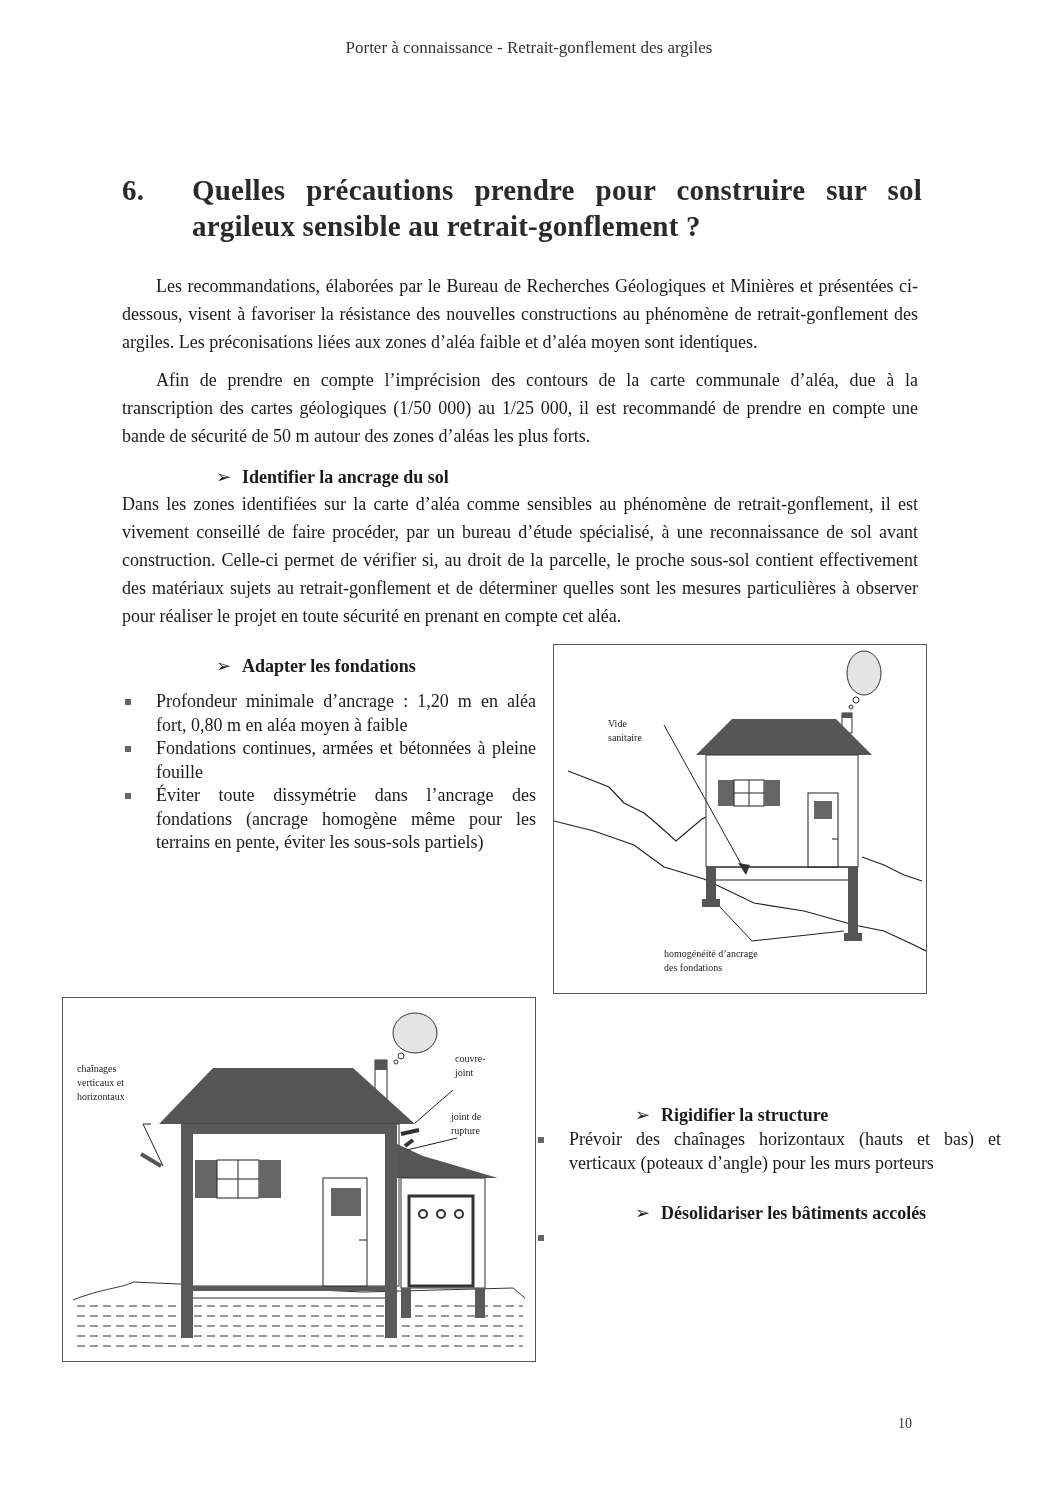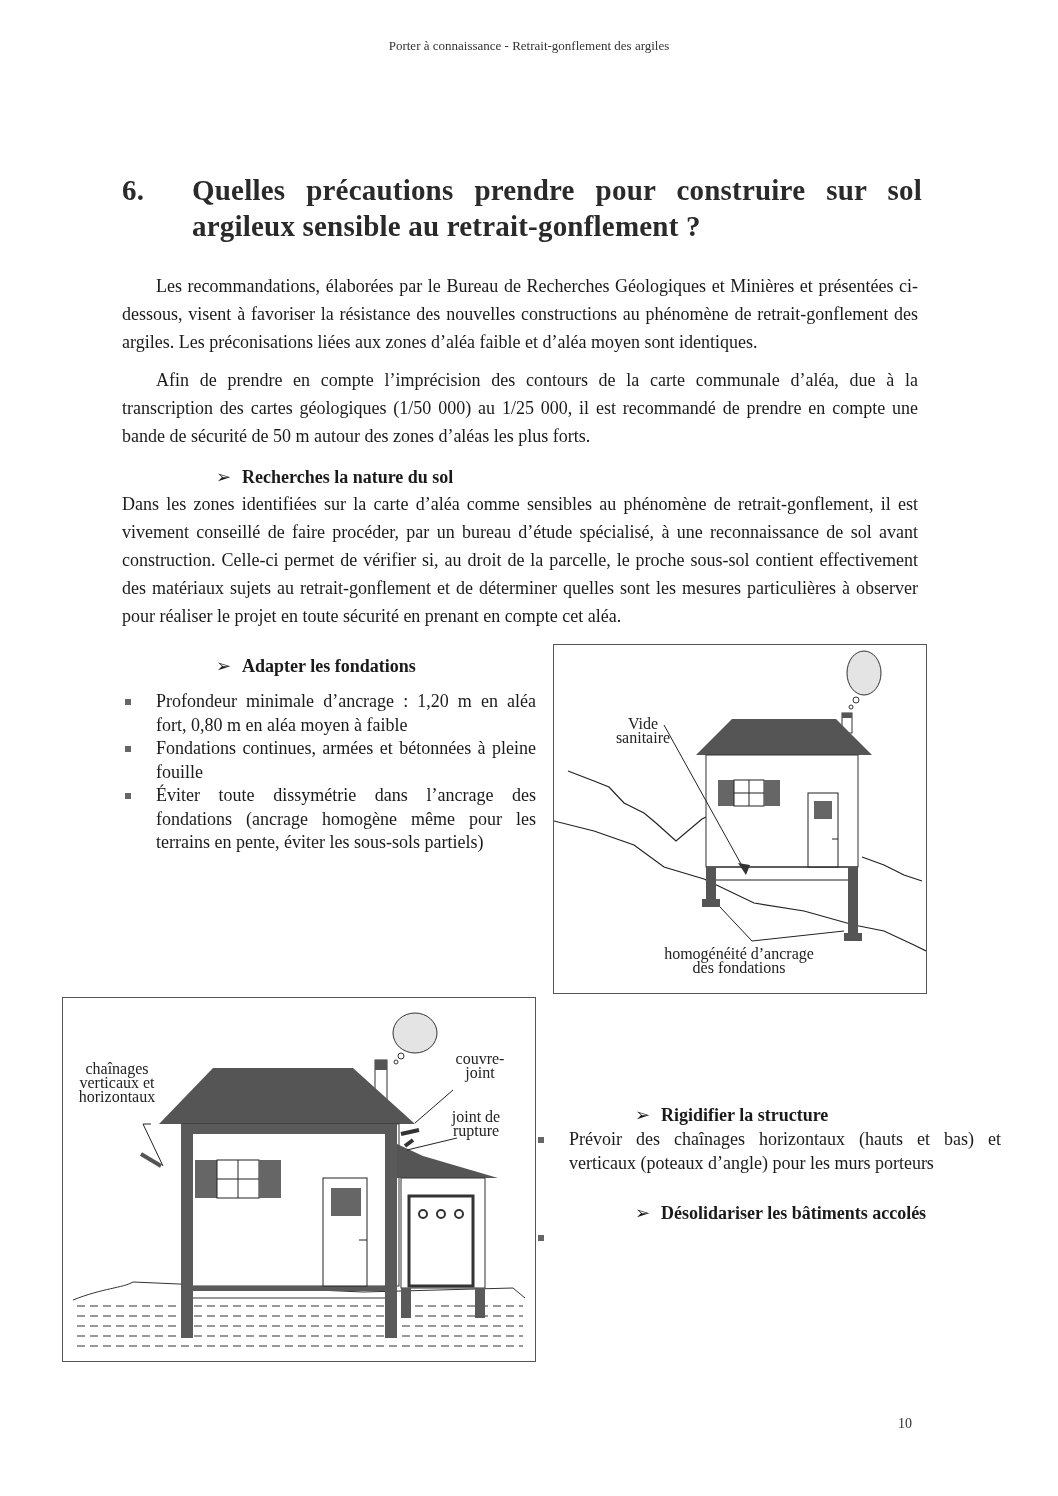--- a/index.html
+++ b/index.html
@@ -1,19 +1,19 @@
 <!DOCTYPE html>
 <html><head>
 <meta charset="utf-8">
 <style>
   html, body { margin:0; padding:0; background:#ffffff; }
   body { width:1058px; height:1496px; position:relative; overflow:hidden;
          font-family:"Liberation Serif", "DejaVu Serif", serif; color:#1a1a1a; }
   .abs { position:absolute; }
-  .running-header { left:0; width:1058px; top:38px; text-align:center; font-size:13px; color:#333; }
+  .running-header { left:0; width:1058px; top:38px; text-align:center; font-size:17px; color:#333; }
   .title { left:122px; top:172px; width:800px; font-weight:bold; font-size:29px; line-height:36px; color:#2a2a2a; letter-spacing:0.2px; }
   .title .num { position:absolute; left:0; top:0; }
   .title .text { position:absolute; left:70px; top:0; width:730px; text-align:justify; text-align-last:left; }
   .para { font-size:18px; line-height:28px; text-align:justify; }
   .p1 { left:122px; top:272px; width:796px; text-indent:34px; }
   .p2 { left:122px; top:366px; width:796px; text-indent:34px; }
   .sub { font-weight:bold; font-size:18px; }
   .sub .arrow { display:inline-block; width:26px; font-weight:normal; }
   .s1 { left:216px; top:466px; }
   .p3 { left:122px; top:490px; width:796px; }
@@ -22,38 +22,38 @@
   ul.bullets li { position:relative; padding-left:34px; font-size:18px; line-height:23.5px; text-align:justify; }
   ul.bullets li .b { position:absolute; left:3px; top:9px; width:6px; height:6px; background:#666; }
   .l1 { left:122px; top:690px; width:414px; }
   .fig1 { left:553px; top:644px; width:372px; height:348px; border:1px solid #555; }
   .fig2 { left:62px; top:997px; width:472px; height:363px; border:1px solid #555; }
   .s3 { left:635px; top:1104px; }
   .l2 { left:535px; top:1128px; width:466px; }
   .s4 { left:635px; top:1202px; }
   .l3 { left:535px; top:1226px; width:466px; }
   .pagenum { left:898px; top:1416px; font-size:14px; color:#333; }
-  .lbl { position:absolute; font-size:16px; line-height:14px; text-align:center; color:#222; }
+  .lbl { position:absolute; font-size:10px; line-height:14px; color:#222; }
   svg { display:block; }
 </style>
 </head>
 <body>
 
 <div class="abs running-header">Porter à connaissance - Retrait-gonflement des argiles</div>
 
 <div class="abs title">
   <span class="num">6.</span>
   <span class="text">Quelles précautions prendre pour construire sur sol argileux sensible au retrait-gonflement ?</span>
 </div>
 
 <div class="abs para p1">Les recommandations, élaborées par le Bureau de Recherches Géologiques et Minières et présentées ci-dessous, visent à favoriser la résistance des nouvelles constructions au phénomène de retrait-gonflement des argiles. Les préconisations liées aux zones d’aléa faible et d’aléa moyen sont identiques.</div>
 <div class="abs para p2">Afin de prendre en compte l’imprécision des contours de la carte communale d’aléa, due à la transcription des cartes géologiques (1/50 000) au 1/25 000, il est recommandé de prendre en compte une bande de sécurité de 50 m autour des zones d’aléas les plus forts.</div>
 
 <div class="abs sub s1">
-  <span class="arrow">➢</span><span>Recherches la nature du sol</span>
+  <span class="arrow">➢</span><span>Identifier la ancrage du sol</span>
 </div>
 <div class="abs para p3">Dans les zones identifiées sur la carte d’aléa comme sensibles au phénomène de retrait-gonflement, il est vivement conseillé de faire procéder, par un bureau d’étude spécialisé, à une reconnaissance de sol avant construction. Celle-ci permet de vérifier si, au droit de la parcelle, le proche sous-sol contient effectivement des matériaux sujets au retrait-gonflement et de déterminer quelles sont les mesures particulières à observer pour réaliser le projet en toute sécurité en prenant en compte cet aléa.</div>
 
 <div class="abs sub s2">
   <span class="arrow">➢</span><span>Adapter les fondations</span>
 </div>
 <ul class="abs bullets l1">
   <li><span class="b"></span><span>Profondeur minimale d’ancrage : 1,20 m en aléa fort, 0,80 m en aléa moyen à faible</span></li>
   <li><span class="b"></span><span>Fondations continues, armées et bétonnées à pleine fouille</span></li>
   <li><span class="b"></span><span>Éviter toute dissymétrie dans l’ancrage des fondations (ancrage homogène même pour les terrains en pente, éviter les sous-sols partiels)</span></li>

